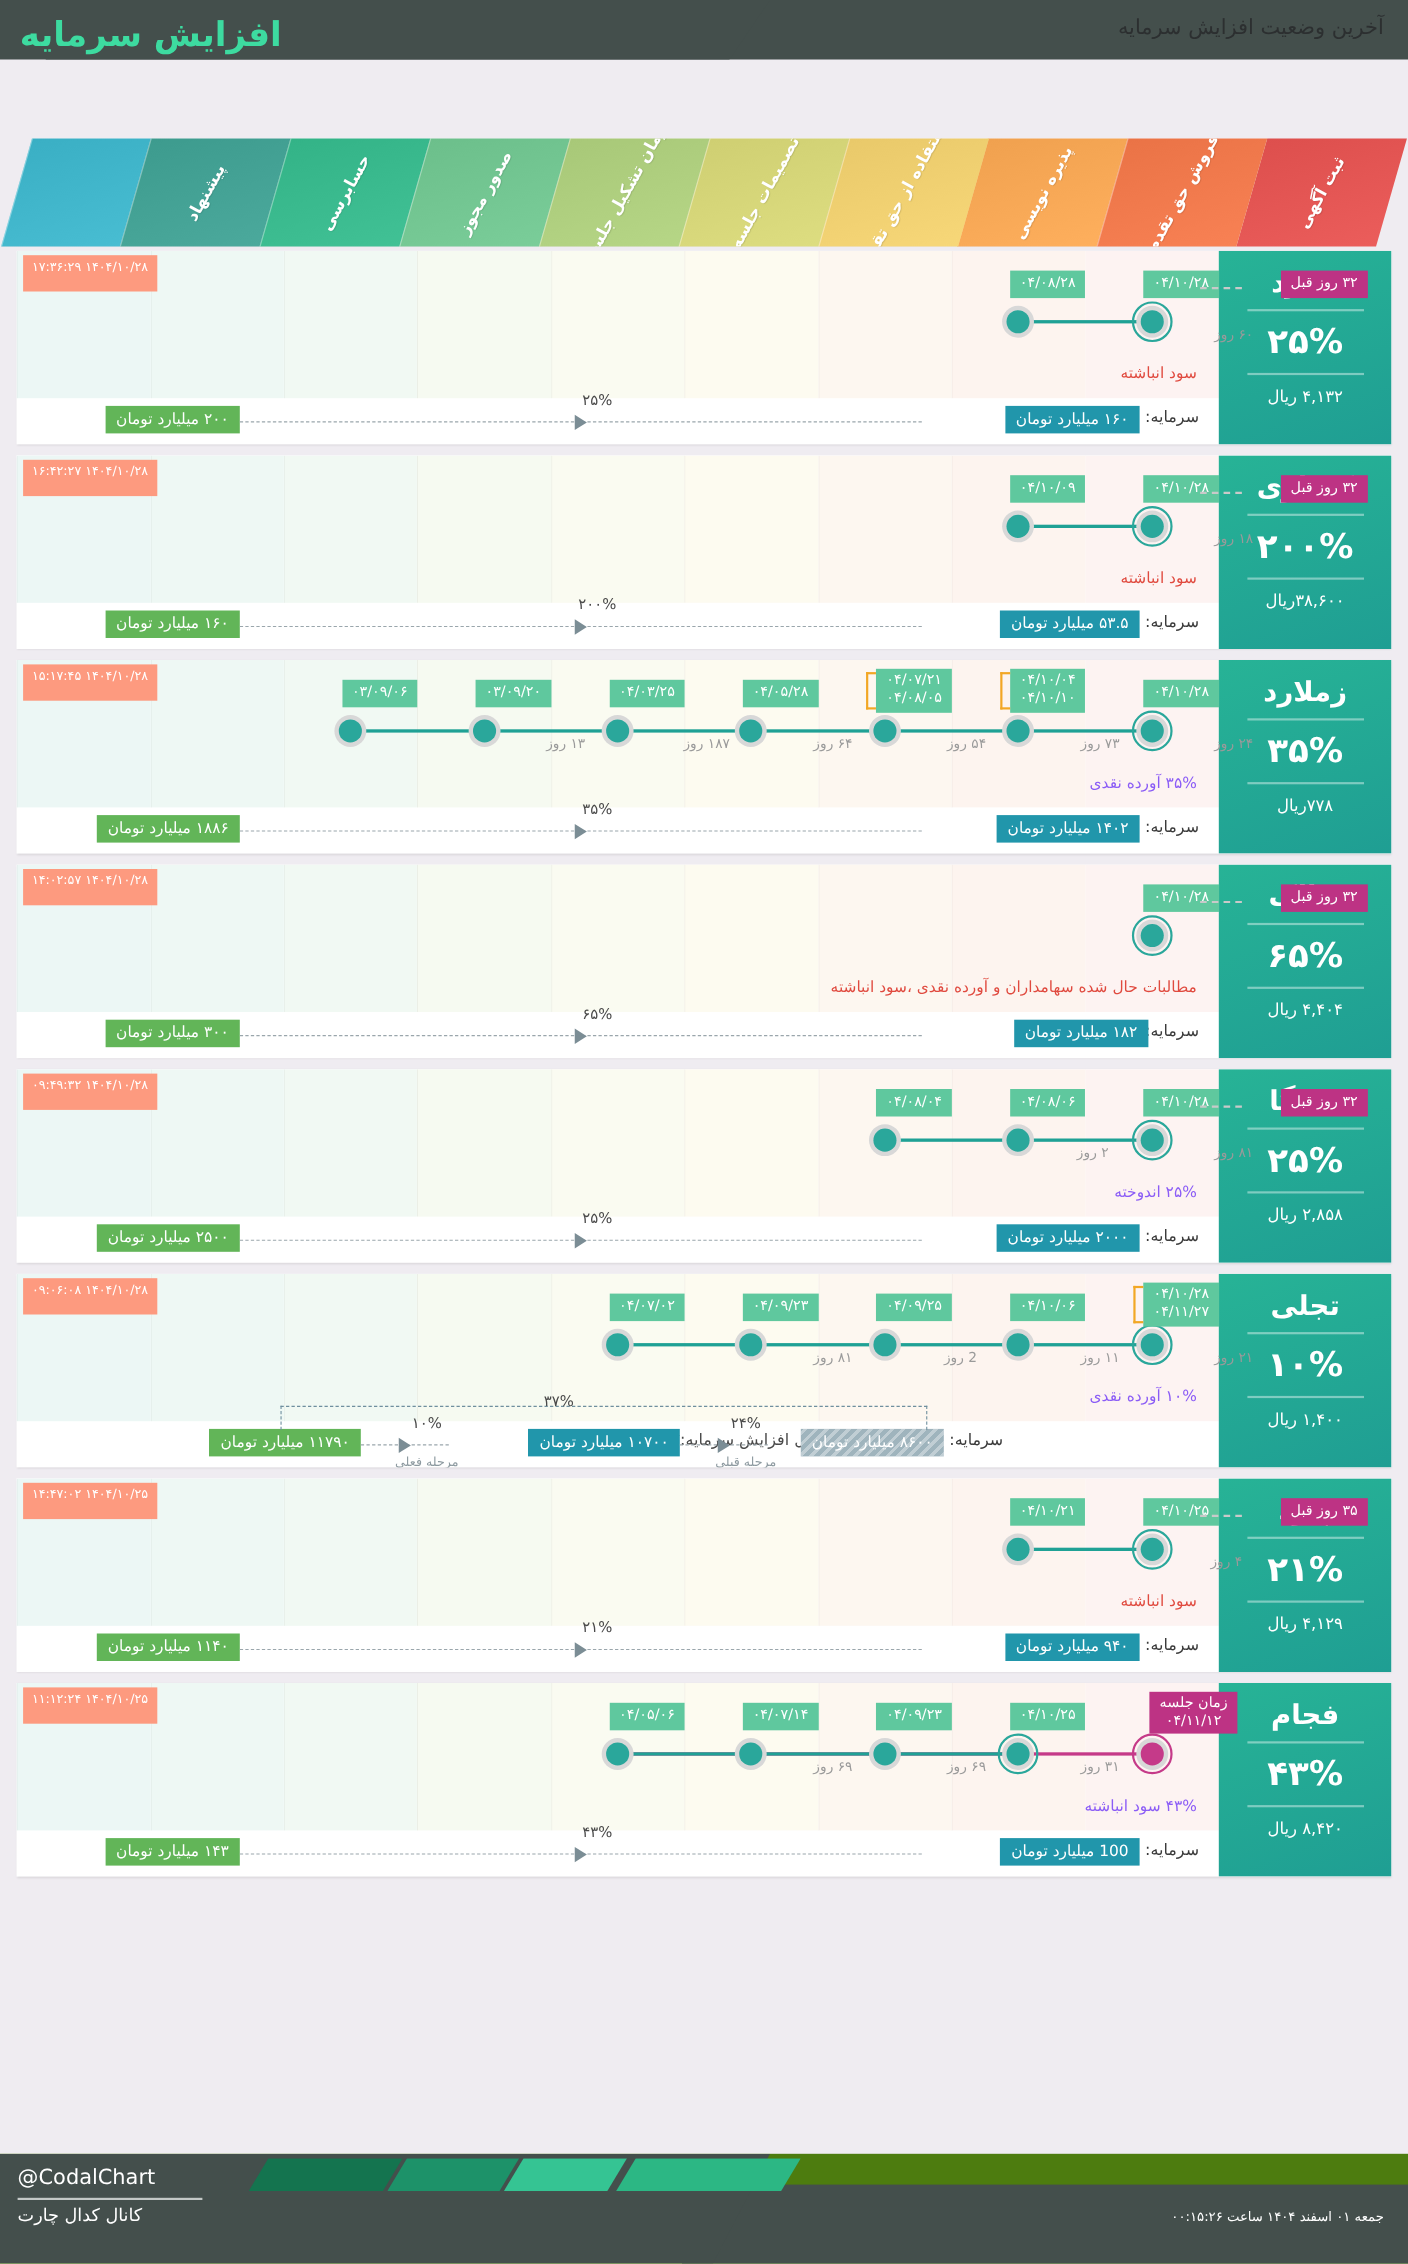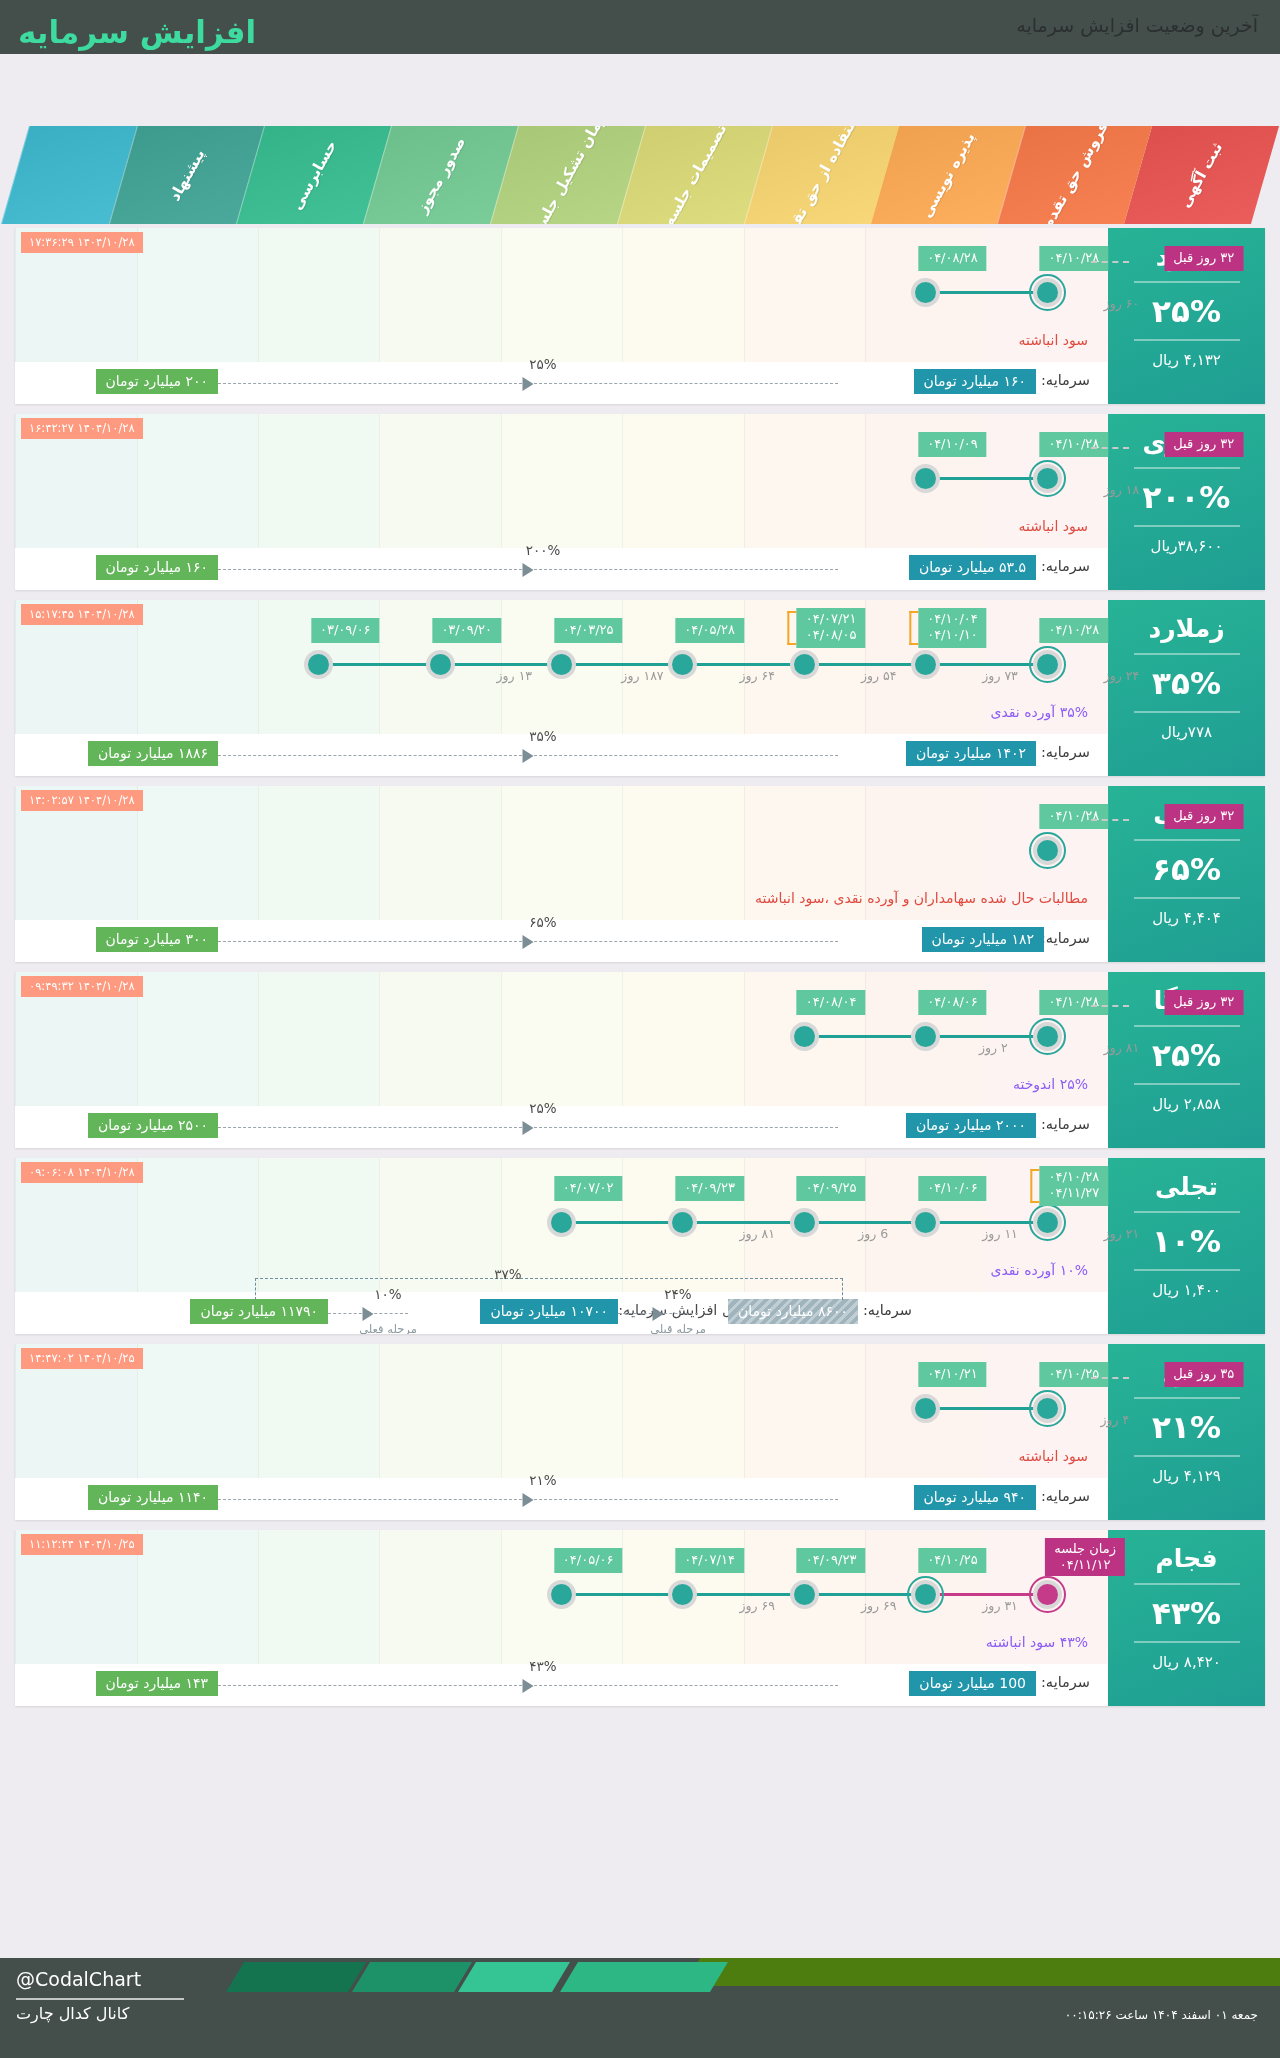--- a/index.html
+++ b/index.html
@@ -75,21 +75,21 @@
   }
   .ticker .name { font-size:25px; font-weight:bold; letter-spacing:.5px; }
   .ticker .hr { width:106px; height:2px; background:rgba(255,255,255,.42); margin:10px auto; }
   .ticker .pct { font-size:31px; font-weight:bold; }
   .ticker .price { font-size:15px; margin-top:4px; }
 
   
   .ts {
     position:absolute; left:6px; top:4px; z-index:6;
     background:#fd9a7f; color:#fff; font-size:11.5px;
-    padding:3px 8px 4px; letter-spacing:.3px;
+    padding:3px 8px 16px; letter-spacing:.3px;
   }
 
   
   .track { position:absolute; left:0; top:0; width:1093px; height:134px; }
   .line {
     position:absolute; height:2.5px; background:#1fa195; top:63px;
   }
   .line.pink { background:#c53a89; }
   .node {
     position:absolute; top:50px; width:29px; height:29px; border-radius:50%;
@@ -521,21 +521,21 @@
           <div class="brk"></div>
         </div>
         <div class="node on" style="left: 896.333px;">
           <i></i>
         </div>
         <div class="dlabel" style="left: 949.556px;">۱۱ روز</div>
         <div class="dbox" style="left: 868.833px;">۰۴/۱۰/۰۶</div>
         <div class="node on" style="left: 774.889px;">
           <i></i>
         </div>
-        <div class="dlabel" style="left: 828.111px;">6 روز</div>
+        <div class="dlabel" style="left: 828.111px;">2 روز</div>
         <div class="dbox" style="left: 747.389px;">۰۴/۰۹/۲۵</div>
         <div class="node on" style="left: 653.444px;">
           <i></i>
         </div>
         <div class="dlabel" style="left: 706.667px;">۸۱ روز</div>
         <div class="dbox" style="left: 625.944px;">۰۴/۰۹/۲۳</div>
         <div class="node on" style="left: 532px;">
           <i></i>
         </div>
         <div class="dbox" style="left: 504.5px;">۰۴/۰۷/۰۲</div>

